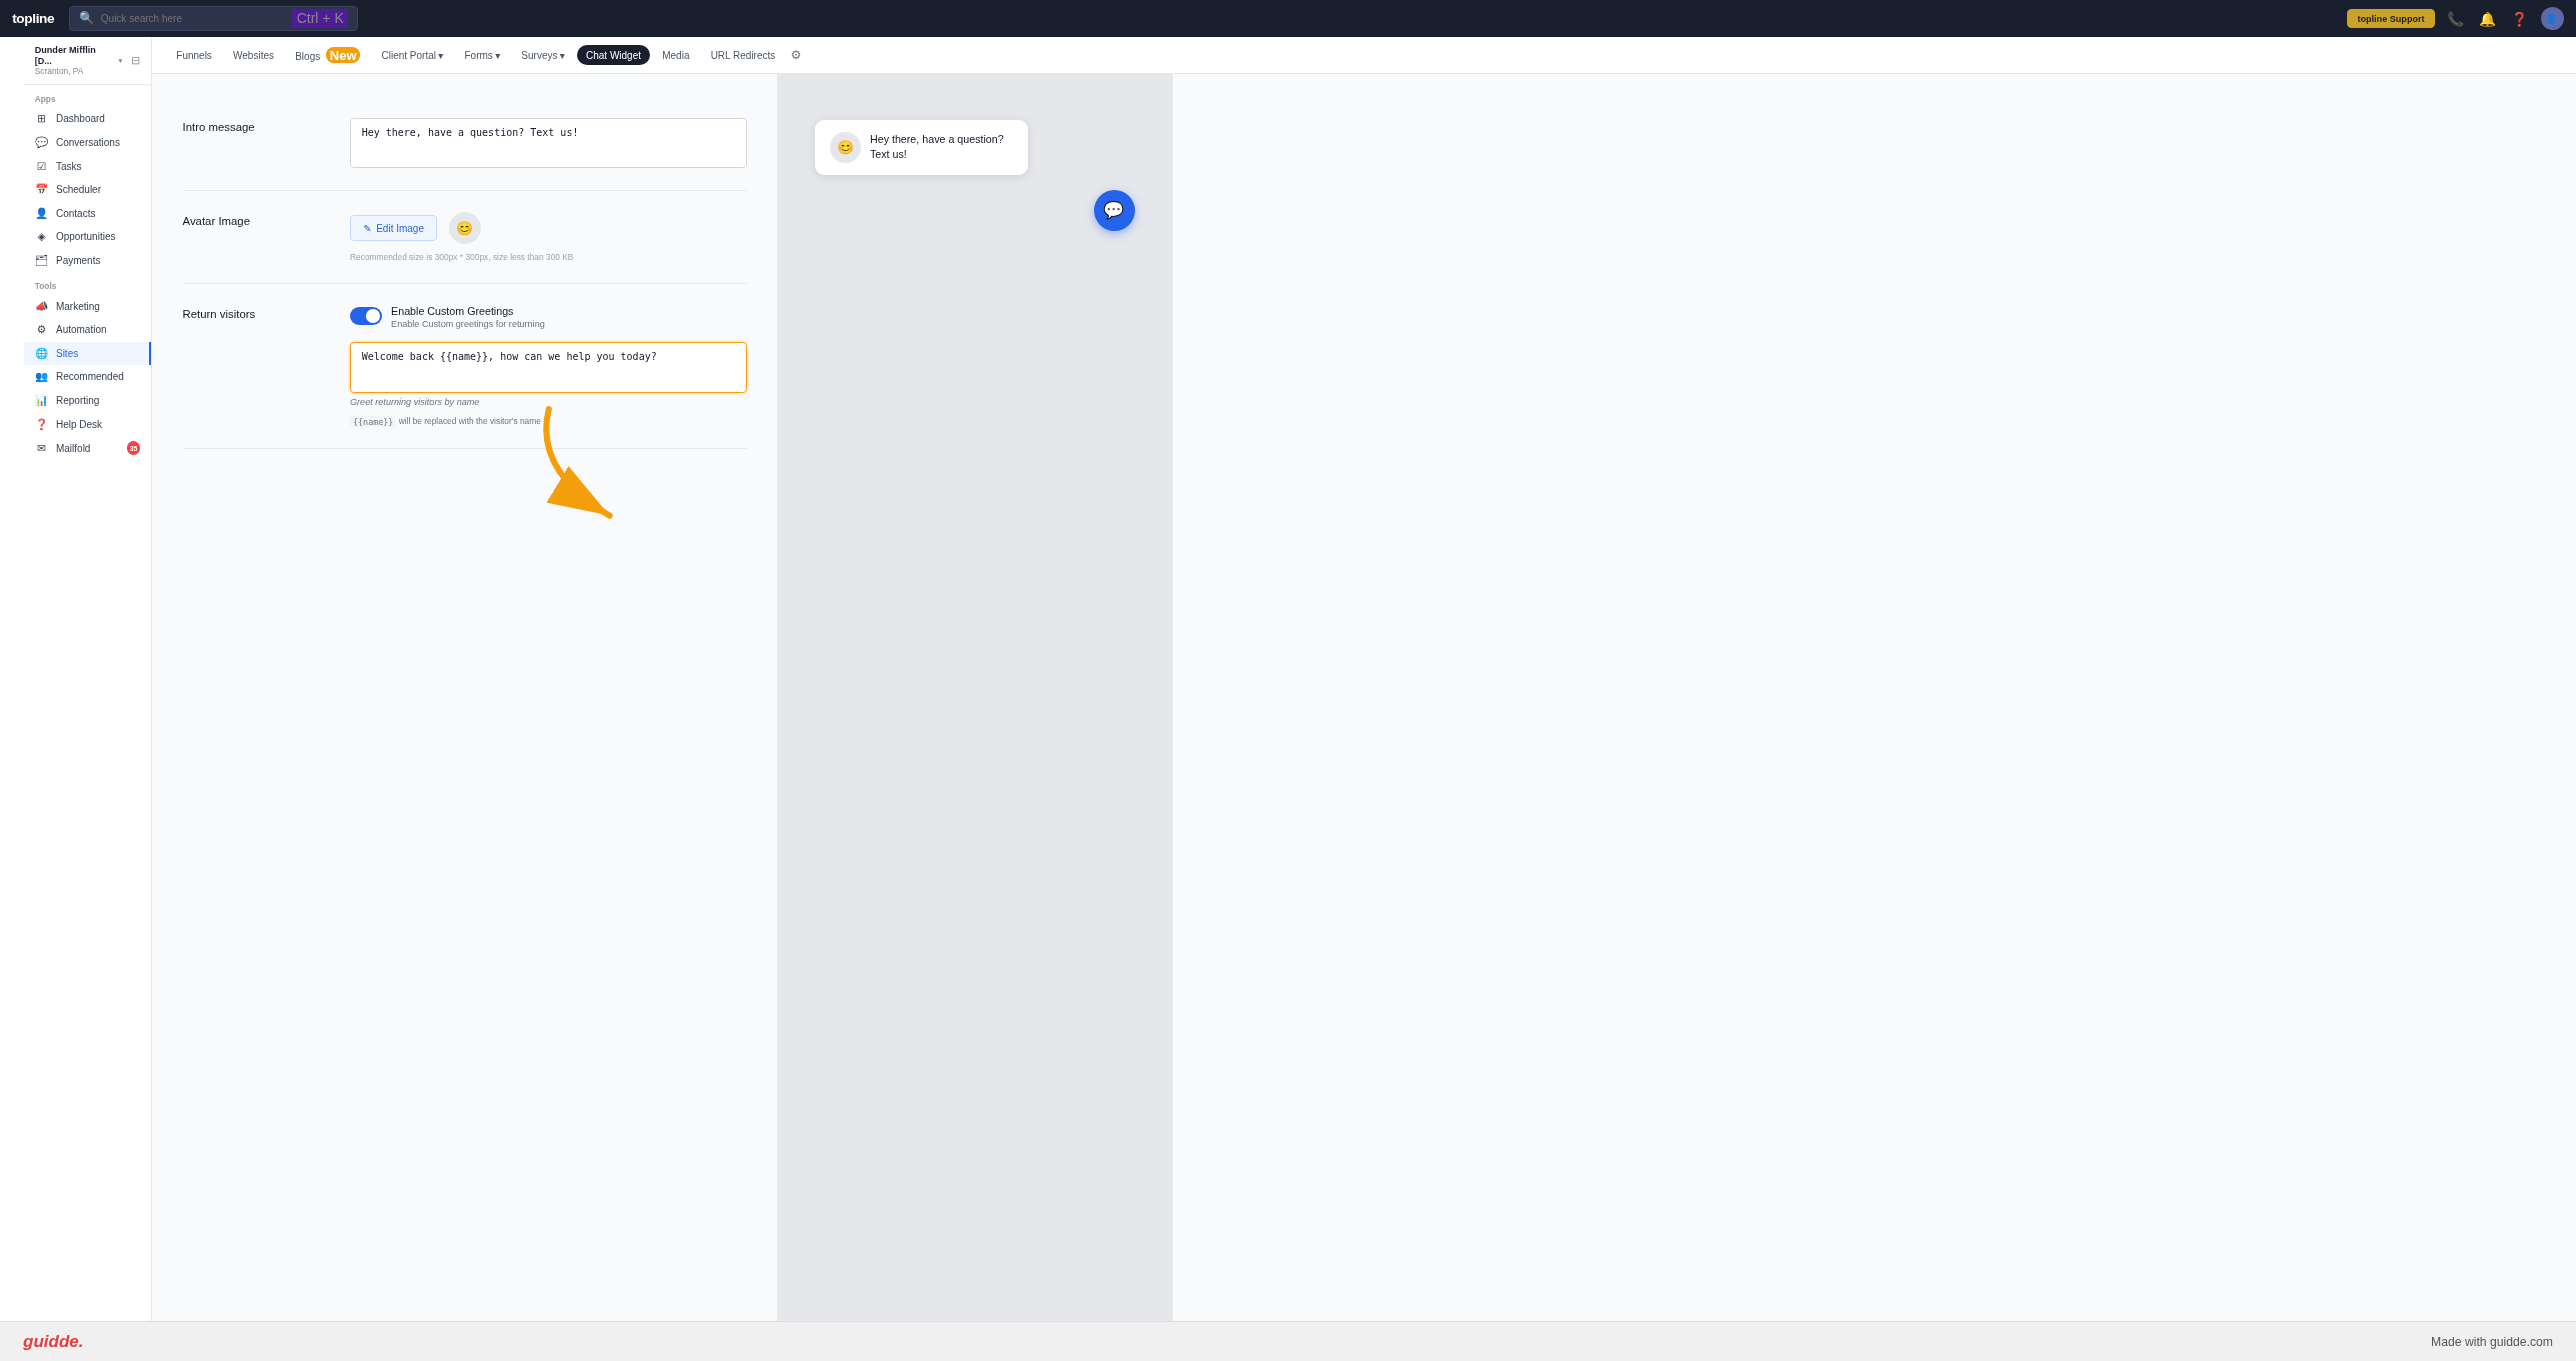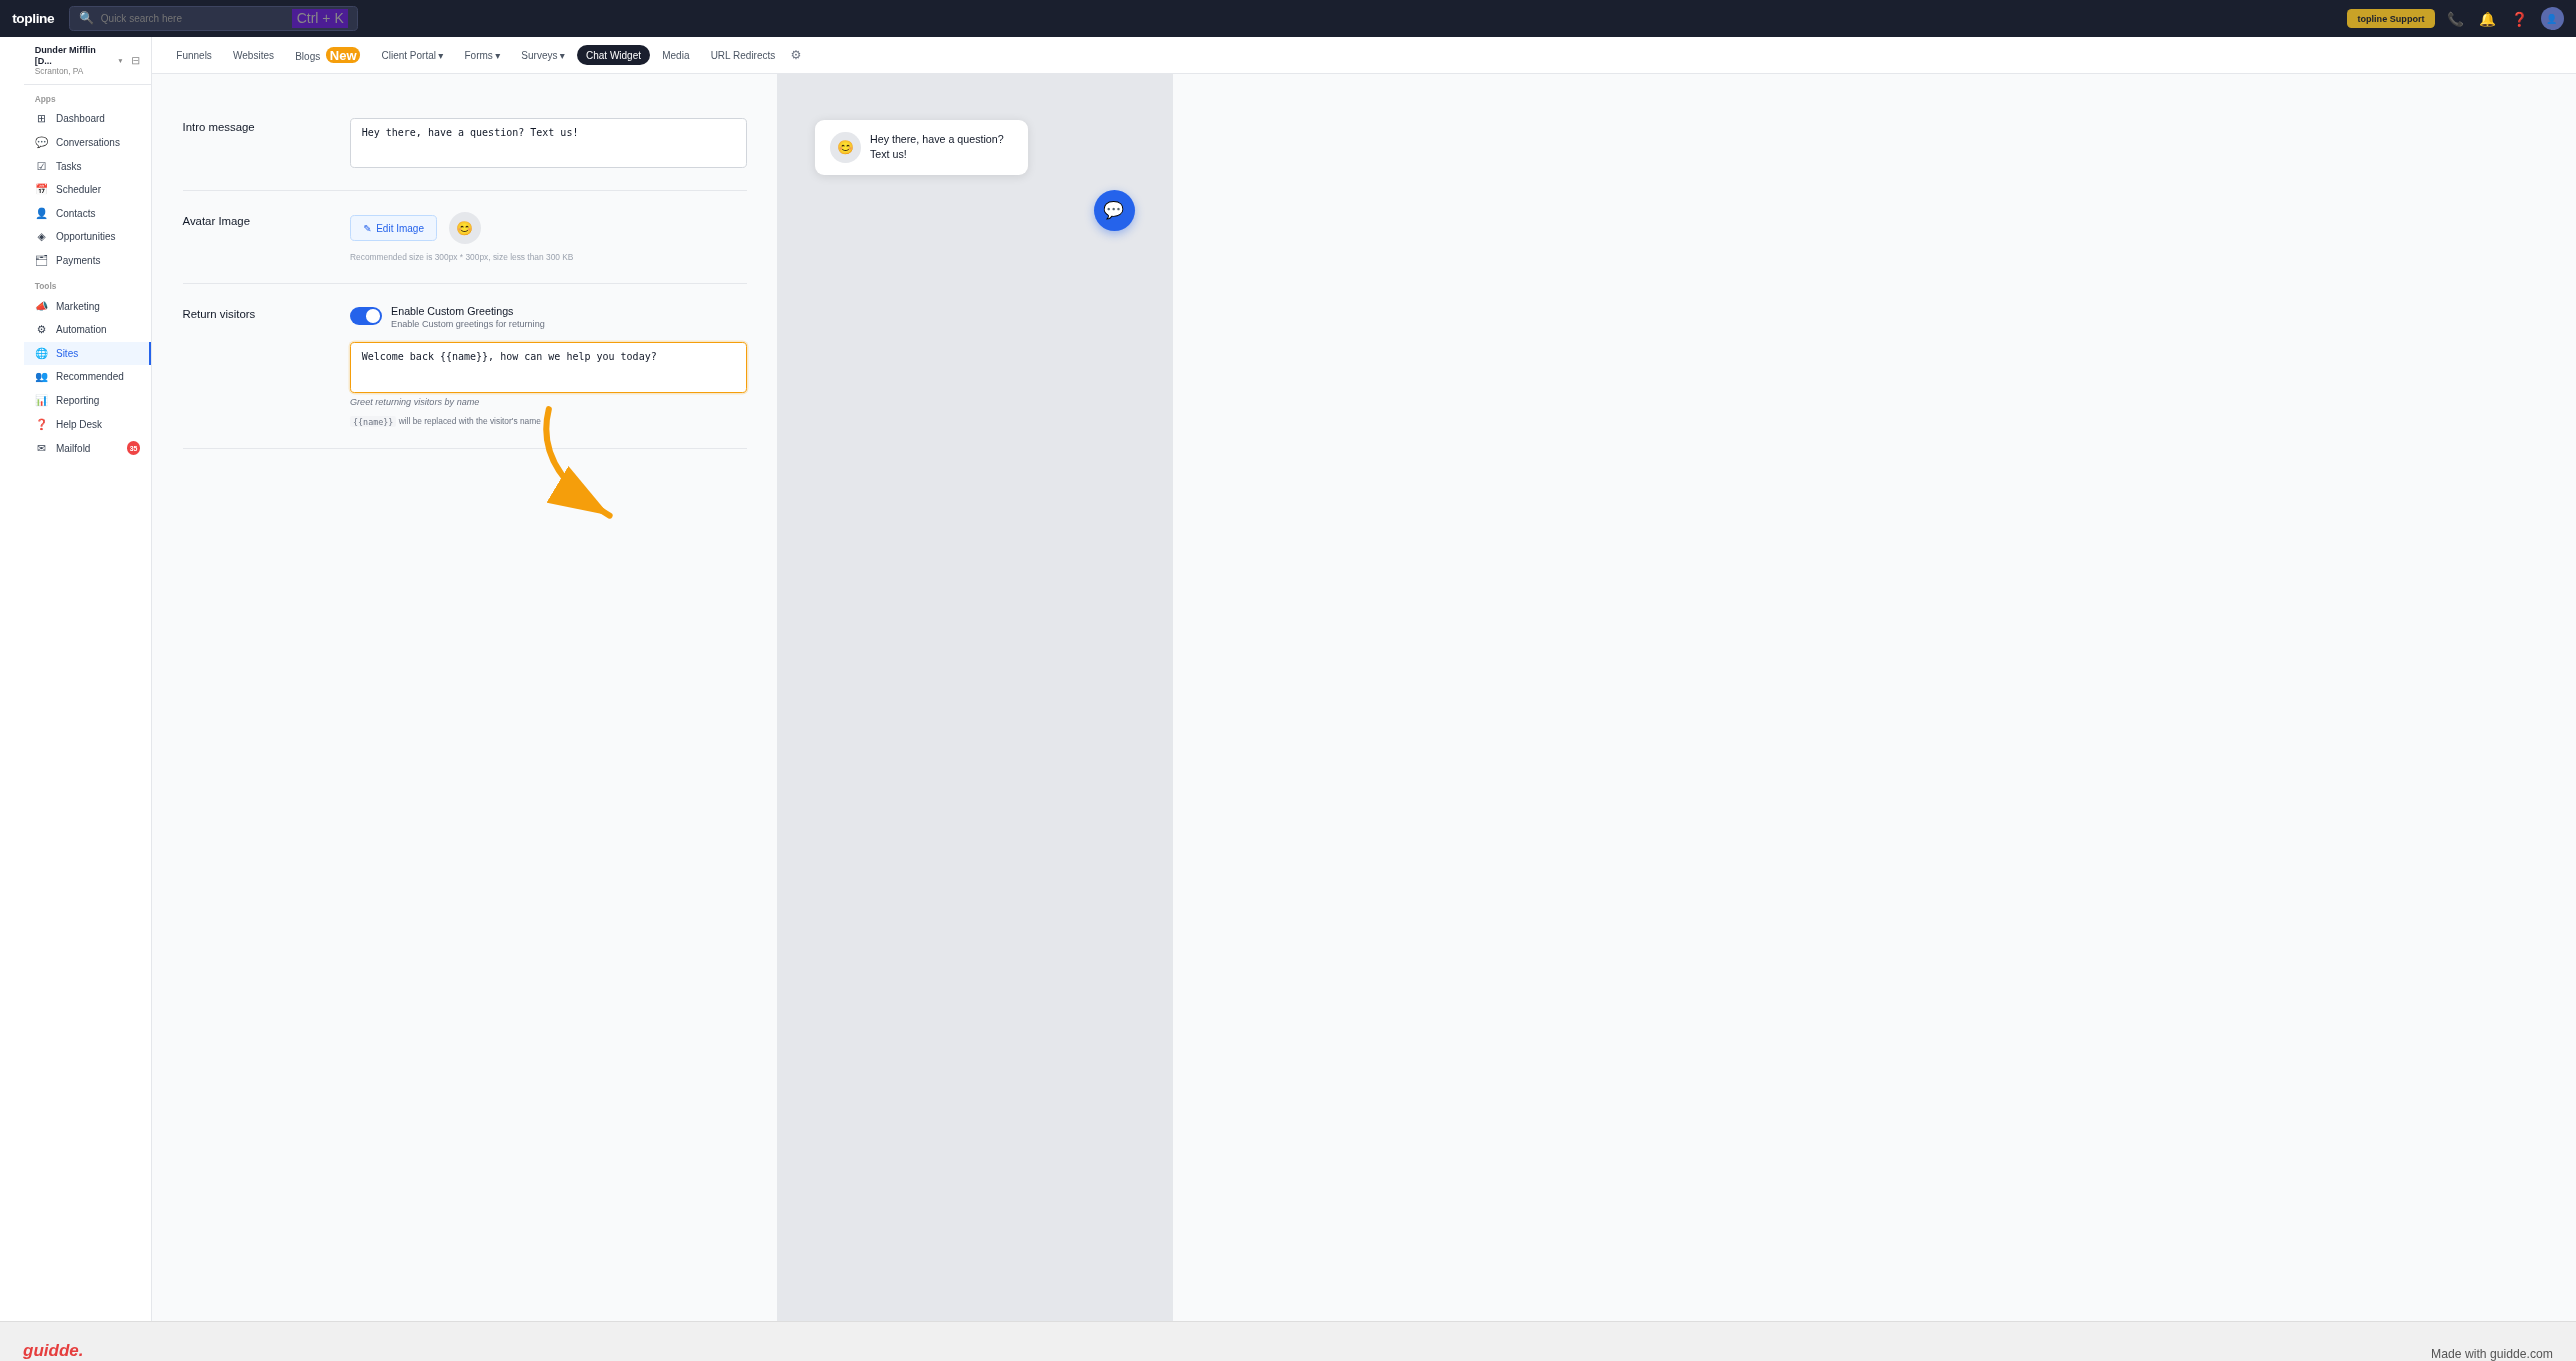--- a/index.html
+++ b/index.html
@@ -161,21 +161,21 @@
     .chat-fab {
       width: 41px; height: 41px; background: #2563eb; border-radius: 50%;
       display: flex; align-items: center; justify-content: center; color: #fff; font-size: 17px;
       box-shadow: 0 3px 9.1px rgba(37,99,235,0.4); cursor: pointer; margin-right: 15.2px;
     }
 
     
     .footer {
       position: fixed; bottom: 0; left: 0; right: 0; height: 40px;
       background: #f0f0f0; border-top: 0.8px solid #ddd;
-      display: flex; align-items: flex-end; justify-content: space-between;
+      display: flex; align-items: center; justify-content: space-between;
       padding: 0 23px; z-index: 200;
     }
     .guidde-logo { color: #e53e3e; font-size: 17px; font-weight: 800; font-style: italic; }
     .footer-right { font-size: 12.2px; color: #555; }
 
     
     .annotation-arrow {
       position: absolute; left: 350px; top: 289px; pointer-events: none; z-index: 50;
     }
   </style>

